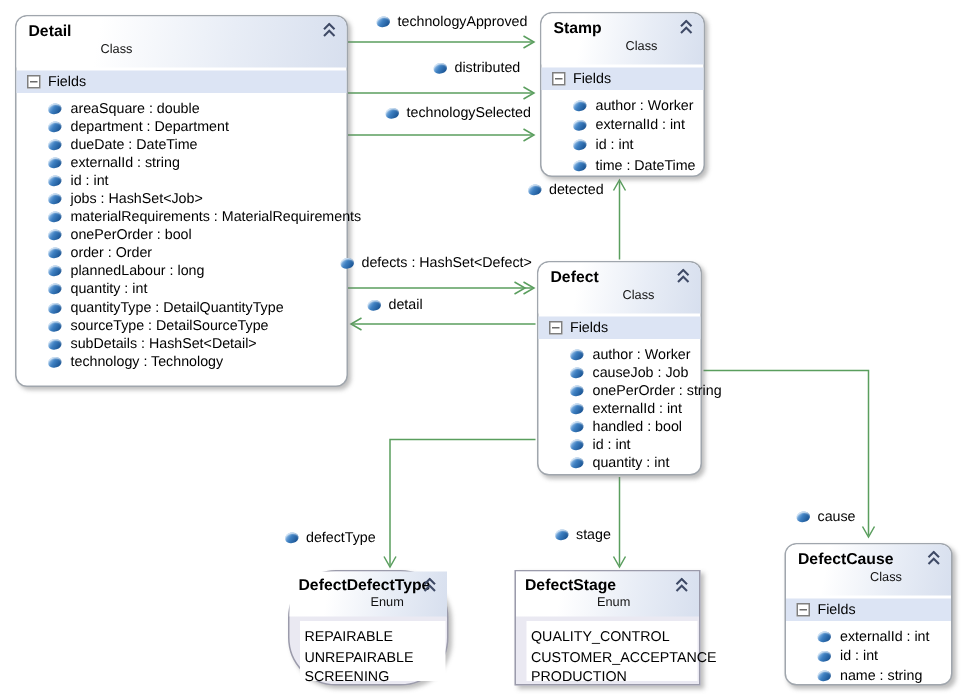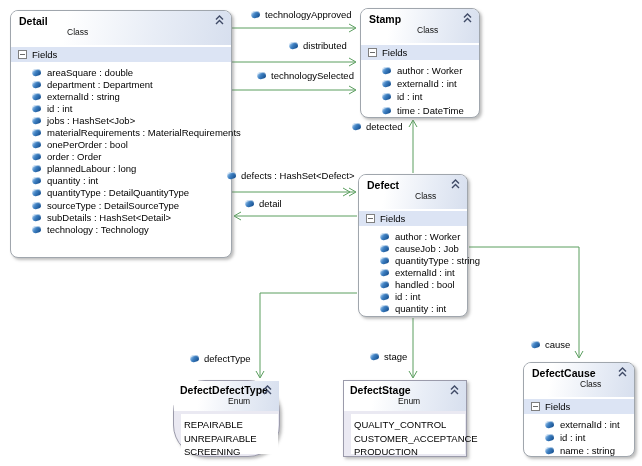--- a/index.html
+++ b/index.html
@@ -103,20 +103,24 @@
       <div class="frow">
           <span class="ficon"></span>
           <span>areaSquare : double</span>
         </div>
       <div class="frow">
           <span class="ficon"></span>
           <span>department : Department</span>
         </div>
       <div class="frow">
           <span class="ficon"></span>
+          <span>dueDate : DateTime</span>
+        </div>
+      <div class="frow">
+          <span class="ficon"></span>
           <span>externalId : string</span>
         </div>
       <div class="frow">
           <span class="ficon"></span>
           <span>id : int</span>
         </div>
       <div class="frow">
           <span class="ficon"></span>
           <span>jobs : HashSet&lt;Job&gt;</span>
         </div>
@@ -152,21 +156,21 @@
           <span class="ficon"></span>
           <span>subDetails : HashSet&lt;Detail&gt;</span>
         </div>
       <div class="frow">
           <span class="ficon"></span>
           <span>technology : Technology</span>
         </div>
     </div>
   </div>
 
-  <div class="cls rh13" style="left:360px;top:8px;width:120px;height:110px;">
+  <div class="cls rh13" style="left:360px;top:8px;width:110px;height:110px;">
     <div class="cls-header">
       <div class="cls-title">Stamp</div>
       <div class="cls-sub">Class</div>
       <svg class="collapse" viewBox="0 0 11 10" fill="none" stroke="#3f4a66" stroke-width="1.4">
         <path d="M2,4.5 L5.5,1 L9,4.5"></path>
           <path d="M2,9 L5.5,5.5 L9,9"></path>
       </svg>
     </div>
     <div class="band">
       <span class="expander"></span>
@@ -209,21 +213,21 @@
       <div class="frow">
           <span class="ficon"></span>
           <span>author : Worker</span>
         </div>
       <div class="frow">
           <span class="ficon"></span>
           <span>causeJob : Job</span>
         </div>
       <div class="frow">
           <span class="ficon"></span>
-          <span>quantityType : string</span>
+          <span>onePerOrder : string</span>
         </div>
       <div class="frow">
           <span class="ficon"></span>
           <span>externalId : int</span>
         </div>
       <div class="frow">
           <span class="ficon"></span>
           <span>handled : bool</span>
         </div>
       <div class="frow">
@@ -259,21 +263,21 @@
           <span class="ficon"></span>
           <span>id : int</span>
         </div>
       <div class="frow">
           <span class="ficon"></span>
           <span>name : string</span>
         </div>
     </div>
   </div>
 
-  <div class="enum" style="left:173px;top:380px;width:107px;height:77px;border-radius:32px;">
+  <div class="enum" style="left:192px;top:380px;width:107px;height:77px;border-radius:32px;">
     <div class="cls-header">
       <div class="cls-title">DefectDefectType</div>
       <div class="cls-sub">Enum</div>
       <svg class="collapse" viewBox="0 0 11 10" fill="none" stroke="#3f4a66" stroke-width="1.4">
         <path d="M2,4.5 L5.5,1 L9,4.5"></path>
           <path d="M2,9 L5.5,5.5 L9,9"></path>
       </svg>
     </div>
     <div class="enum-values">
       <div>REPAIRABLE</div>

